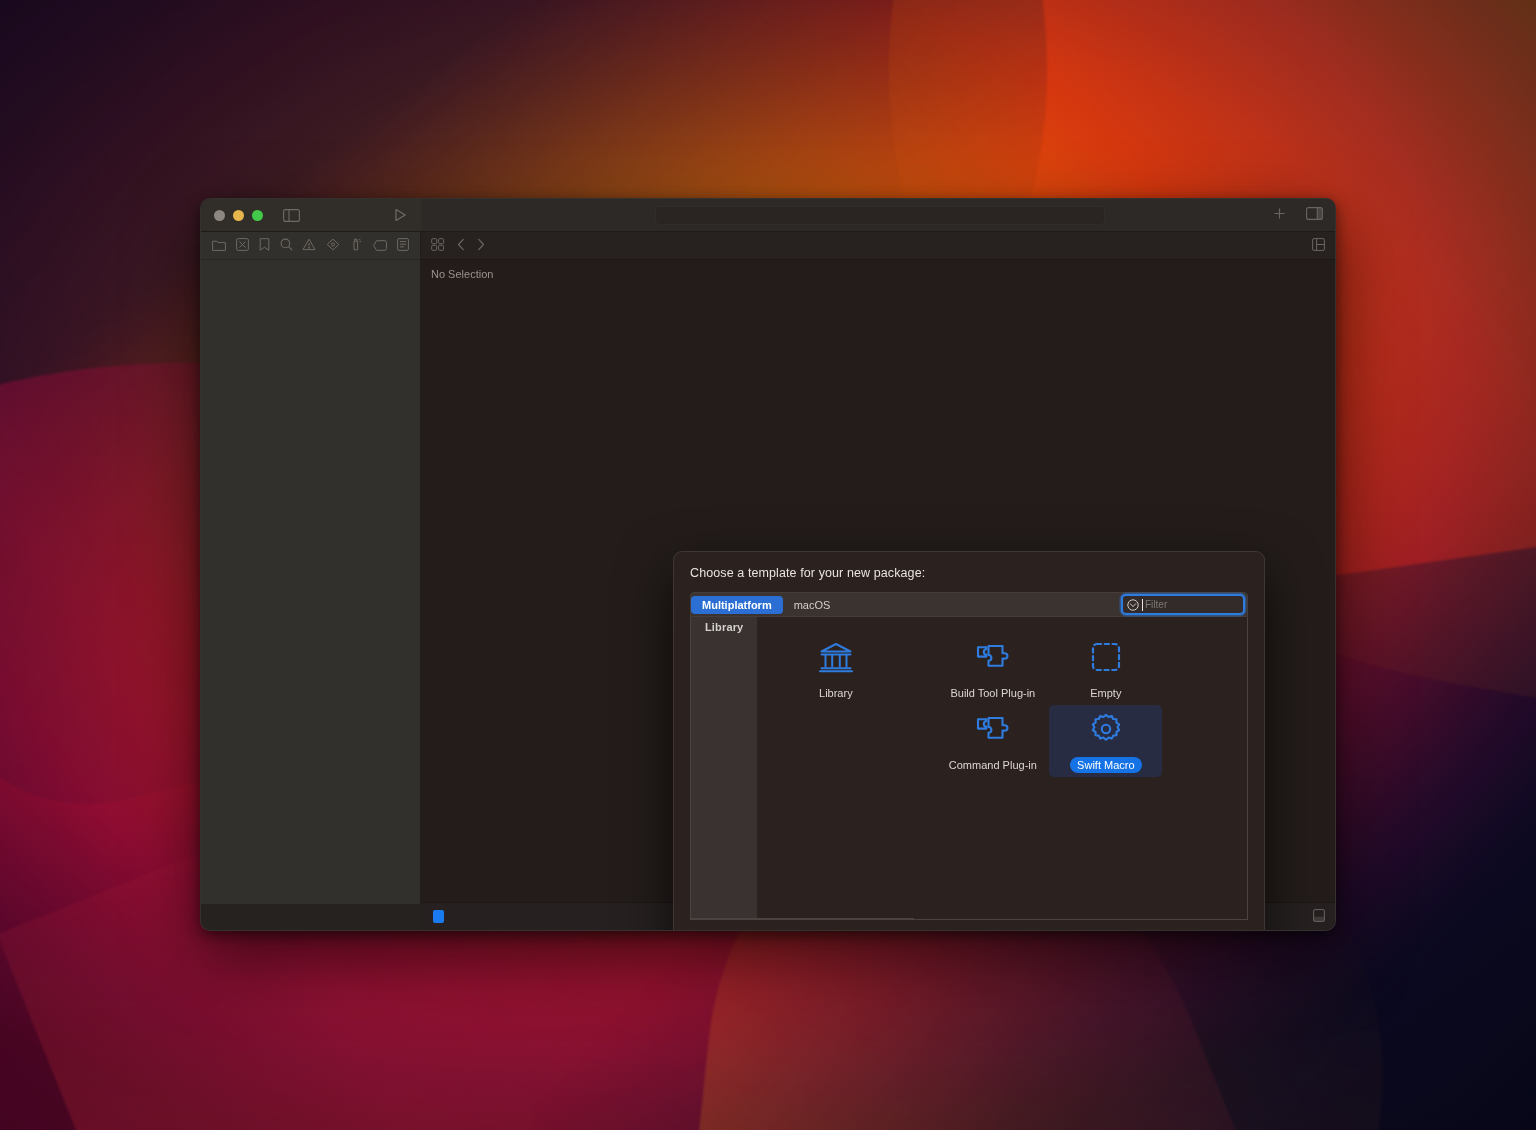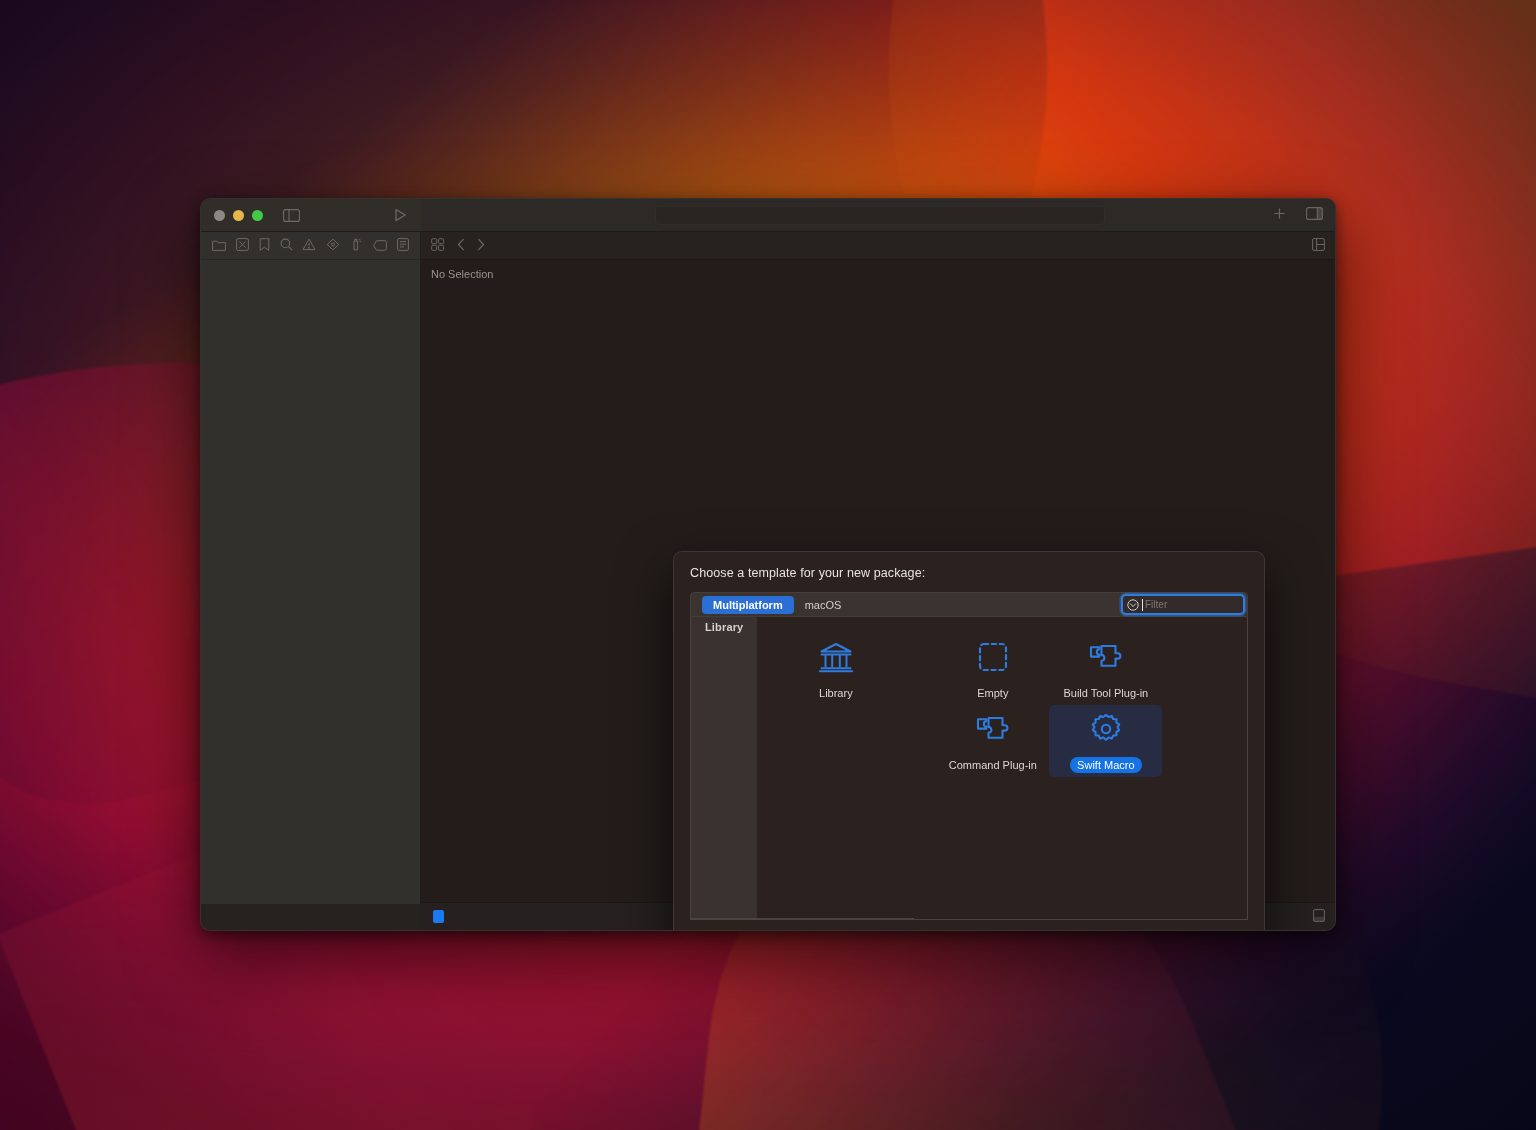--- a/index.html
+++ b/index.html
@@ -198,21 +198,21 @@
     margin-bottom: 12px;
     letter-spacing: .1px;
   }
 
   .filter-row {
     height: 25px;
     background: #3a3330;
     border: 1px solid #453d39;
     border-radius: 4px 4px 0 0;
     display: flex; align-items: center;
-    padding: 0 4px 0 11px;
+    padding: 0 4px 0 0;
     position: relative;
   }
   .seg {
     display: flex; align-items: center; gap: 0;
   }
   .seg-item {
     font-size: 11px;
     color: #d4cfcb;
     padding: 3px 11px;
     border-radius: 4px;
@@ -497,44 +497,44 @@
               </svg>
             </span>
             <span class="tile-label">Library</span>
           </div>
         </div>
 
         <div class="group-body last">
 
           <div class="tile">
             <span class="tile-icon">
+              <svg width="36" height="29" viewBox="0 0 36 29" fill="none" stroke="#2f7ce0" stroke-width="2.1" stroke-linejoin="round" stroke-linecap="round">
+                <path d="M3 4.2 h8.4 v2.1 a2.6 2.6 0 1 0 0 5.2 v2.1 H3 Z"></path>
+                <path d="M13.5 3 h14 v7.2 h2.2 a2.7 2.7 0 1 1 0 5.4 h-2.2 v7.2 h-14 v-5.1 a2.9 2.9 0 1 0 0-5.8 Z"></path>
+              </svg>
+            </span>
+            <span class="tile-label">Build Tool Plug-in</span>
+          </div>
+
+          <div class="tile">
+            <span class="tile-icon">
               <svg width="30" height="30" viewBox="0 0 30 30" fill="none" stroke="#2f7ce0" stroke-width="2.2" stroke-dasharray="4.2 3.6" stroke-linecap="round">
                 <rect x="2" y="2" width="26" height="26" rx="4"></rect>
               </svg>
             </span>
             <span class="tile-label">Empty</span>
           </div>
 
           <div class="tile">
             <span class="tile-icon">
               <svg width="36" height="29" viewBox="0 0 36 29" fill="none" stroke="#2f7ce0" stroke-width="2.1" stroke-linejoin="round" stroke-linecap="round">
                 <path d="M3 4.2 h8.4 v2.1 a2.6 2.6 0 1 0 0 5.2 v2.1 H3 Z"></path>
                 <path d="M13.5 3 h14 v7.2 h2.2 a2.7 2.7 0 1 1 0 5.4 h-2.2 v7.2 h-14 v-5.1 a2.9 2.9 0 1 0 0-5.8 Z"></path>
               </svg>
             </span>
-            <span class="tile-label">Build Tool Plug-in</span>
-          </div>
-
-          <div class="tile">
-            <span class="tile-icon">
-              <svg width="36" height="29" viewBox="0 0 36 29" fill="none" stroke="#2f7ce0" stroke-width="2.1" stroke-linejoin="round" stroke-linecap="round">
-                <path d="M3 4.2 h8.4 v2.1 a2.6 2.6 0 1 0 0 5.2 v2.1 H3 Z"></path>
-                <path d="M13.5 3 h14 v7.2 h2.2 a2.7 2.7 0 1 1 0 5.4 h-2.2 v7.2 h-14 v-5.1 a2.9 2.9 0 1 0 0-5.8 Z"></path>
-              </svg>
-            </span>
             <span class="tile-label">Command Plug-in</span>
           </div>
 
           <div class="tile selected">
             <span class="tile-icon">
               <svg width="32" height="32" viewBox="0 0 32 32" fill="none" stroke="#2f7ce0" stroke-width="2.1" stroke-linejoin="round" stroke-linecap="round">
                 <circle cx="16" cy="16" r="4.2"></circle>
                 <path d="M16 1.9 l2.6 2.1 3.2 -1 1.4 3 3.3 .3 -.1 3.3 2.8 1.8 -1.6 2.9 1.6 2.9 -2.8 1.8 .1 3.3 -3.3 .3 -1.4 3 -3.2 -1 -2.6 2.1 -2.6 -2.1 -3.2 1 -1.4 -3 -3.3 -.3 .1 -3.3 -2.8 -1.8 1.6 -2.9 -1.6 -2.9 2.8 -1.8 -.1 -3.3 3.3 -.3 1.4 -3 3.2 1 Z"></path>
               </svg>
             </span>

